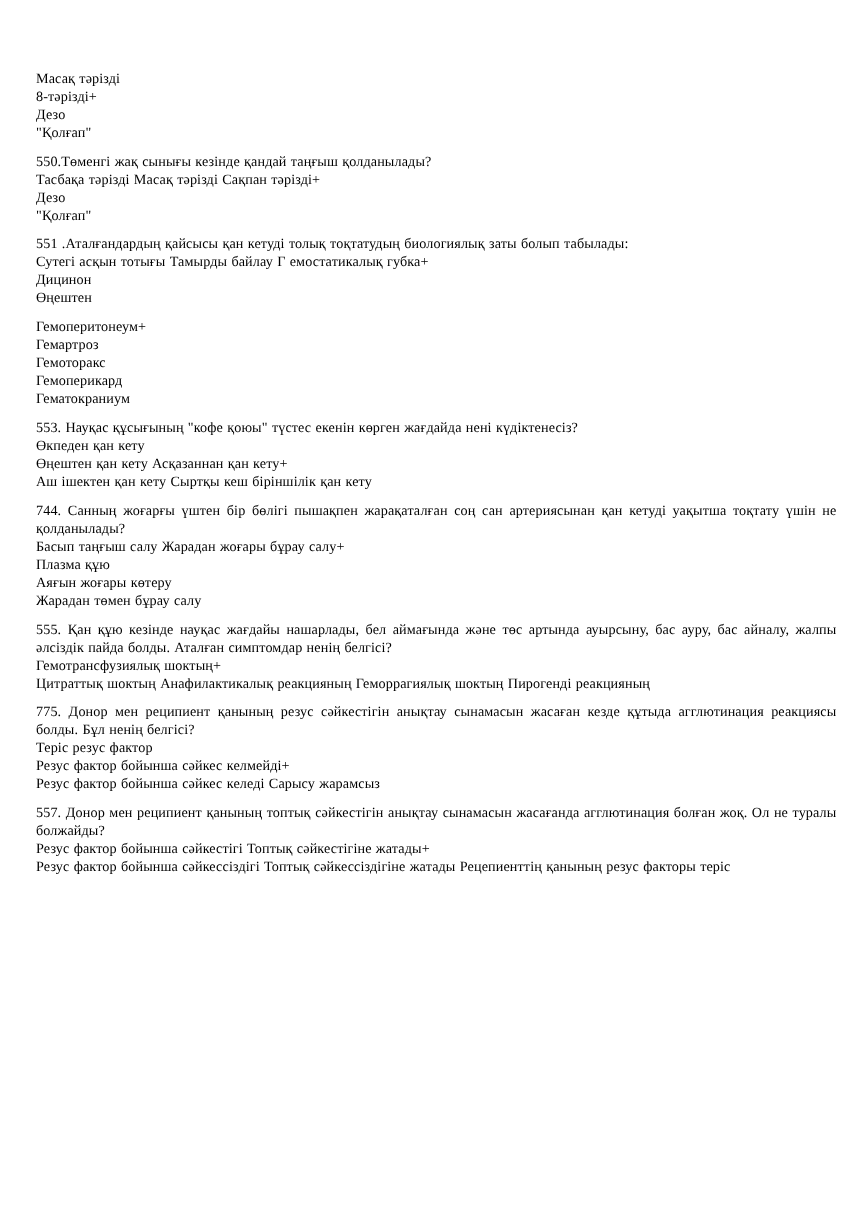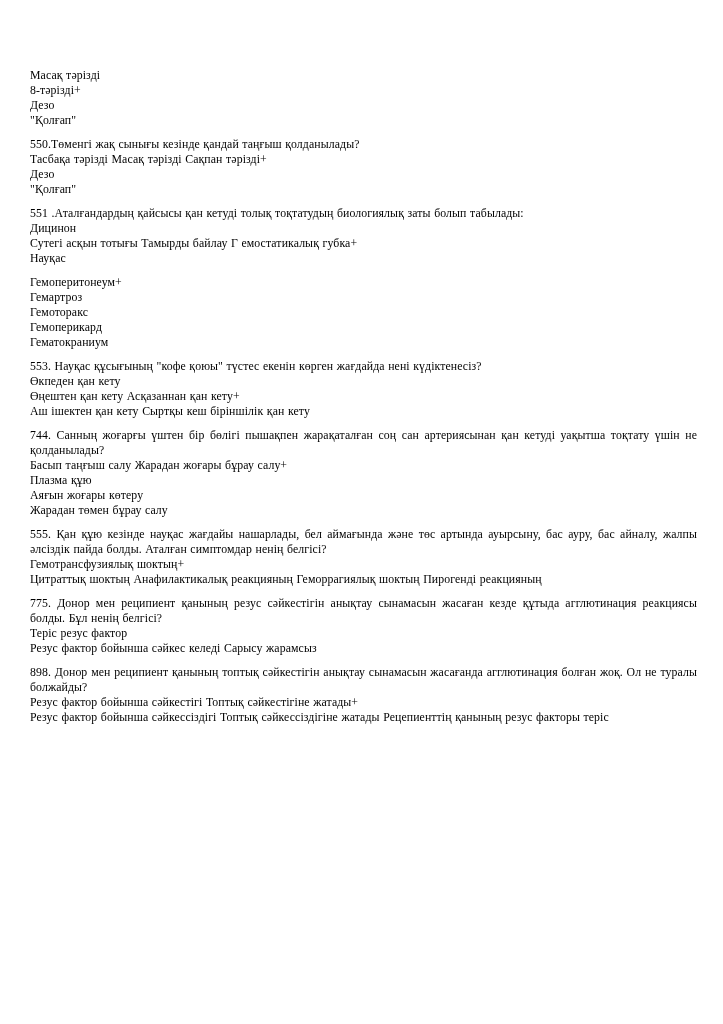--- a/index.html
+++ b/index.html
@@ -12,21 +12,21 @@
     width: 723px;
     height: 1024px;
     background: #ffffff;
     overflow: hidden;
     font-family: "Liberation Serif", "DejaVu Serif", serif;
     color: #000000;
     box-sizing: border-box;
   }
   .document-body {
     position: absolute;
-    top: 68px;
+    top: 58px;
     left: 30px;
     width: 667px;
   }
   .question-block {
     margin: 0 0 9px 0;
   }
   .question-text,
   .answer-option {
     font-size: 11.8px;
     line-height: 15px;
@@ -47,23 +47,23 @@
         <div class="answer-option">"Қолғап"</div>
       </div>
       <div class="question-block">
         <div class="question-text">550.Төменгі жақ сынығы кезінде қандай таңғыш қолданылады?</div>
         <div class="answer-option">Тасбақа тәрізді Масақ тәрізді Сақпан тәрізді+</div>
         <div class="answer-option">Дезо</div>
         <div class="answer-option">"Қолғап"</div>
       </div>
       <div class="question-block">
         <div class="question-text">551 .Аталғандардың қайсысы қан кетуді толық тоқтатудың биологиялық заты болып табылады:</div>
+        <div class="answer-option">Сутегі асқын тотығы Тамырды байлау Г емостатикалық губка+</div>
         <div class="answer-option">Дицинон</div>
-        <div class="answer-option">Сутегі асқын тотығы Тамырды байлау Г емостатикалық губка+</div>
-        <div class="answer-option">Науқас</div>
+        <div class="answer-option">Өңештен</div>
       </div>
       <div class="question-block">
         <div class="answer-option">Гемоперитонеум+</div>
         <div class="answer-option">Гемартроз</div>
         <div class="answer-option">Гемоторакс</div>
         <div class="answer-option">Гемоперикард</div>
         <div class="answer-option">Гематокраниум</div>
       </div>
       <div class="question-block">
         <div class="question-text">553. Науқас құсығының "кофе қоюы" түстес екенін көрген жағдайда нені күдіктенесіз?</div>
@@ -79,21 +79,22 @@
         <div class="answer-option">Жарадан төмен бұрау салу</div>
       </div>
       <div class="question-block">
         <div class="question-text">555. Қан құю кезінде науқас жағдайы нашарлады, бел аймағында және төс артында ауырсыну, бас ауру, бас айналу, жалпы әлсіздік пайда болды. Аталған симптомдар ненің белгісі?</div>
         <div class="answer-option">Гемотрансфузиялық шоктың+</div>
         <div class="answer-option">Цитраттық шоктың Анафилактикалық реакцияның Геморрагиялық шоктың Пирогенді реакцияның</div>
       </div>
       <div class="question-block">
         <div class="question-text">775. Донор мен реципиент қанының резус сәйкестігін анықтау сынамасын жасаған кезде құтыда агглютинация реакциясы болды. Бұл ненің белгісі?</div>
         <div class="answer-option">Теріс резус фактор</div>
+        <div class="answer-option">Резус фактор бойынша сәйкес келмейді+</div>
         <div class="answer-option">Резус фактор бойынша сәйкес келеді Сарысу жарамсыз</div>
       </div>
       <div class="question-block">
-        <div class="question-text">898. Донор мен реципиент қанының топтық сәйкестігін анықтау сынамасын жасағанда агглютинация болған жоқ. Ол не туралы болжайды?</div>
+        <div class="question-text">557. Донор мен реципиент қанының топтық сәйкестігін анықтау сынамасын жасағанда агглютинация болған жоқ. Ол не туралы болжайды?</div>
         <div class="answer-option">Резус фактор бойынша сәйкестігі Топтық сәйкестігіне жатады+</div>
         <div class="answer-option">Резус фактор бойынша сәйкессіздігі Топтық сәйкессіздігіне жатады Рецепиенттің қанының резус факторы теріс</div>
       </div>
     </div>
 </div>
 
 </body></html>

